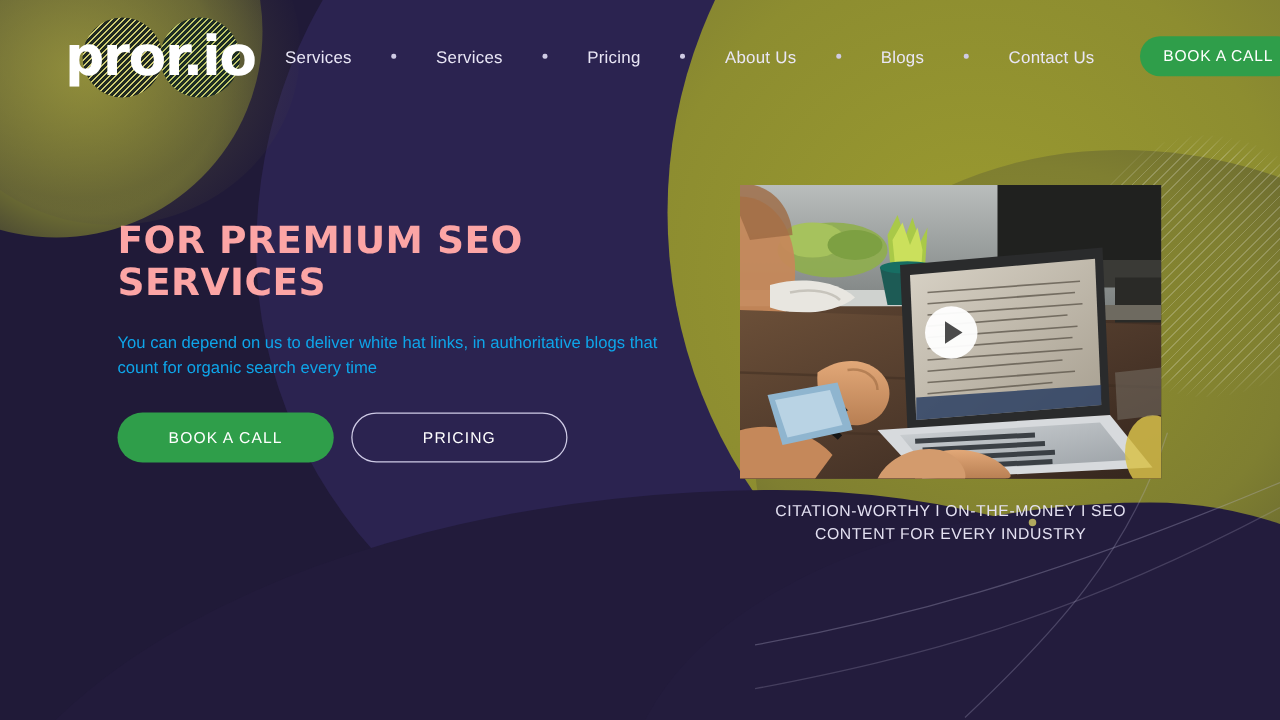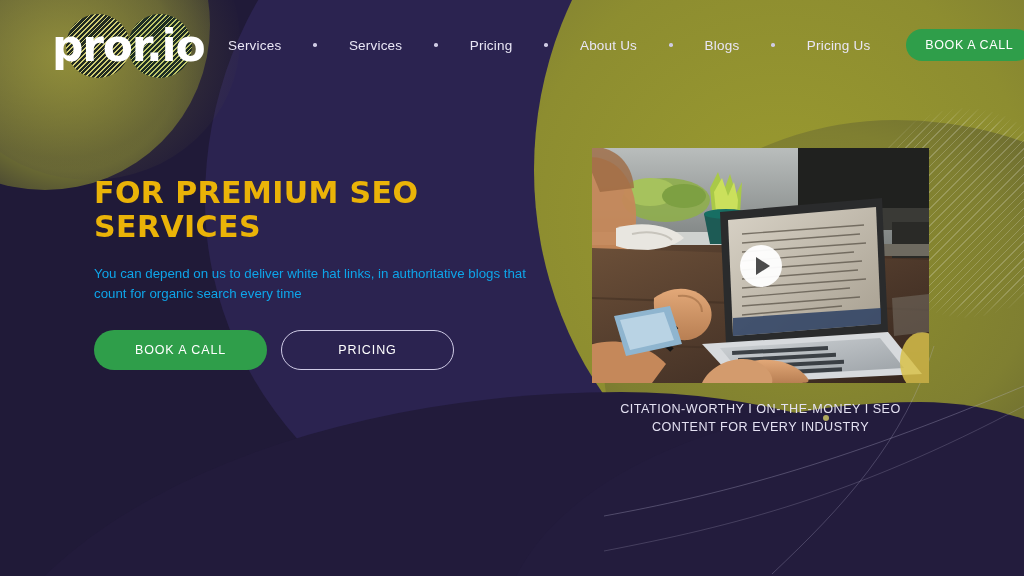--- a/index.html
+++ b/index.html
@@ -148,21 +148,21 @@
 
   
   .hero-left {
     position:absolute; left:94px; top:176px; width:470px; z-index:10;
   }
   .eyebrow {
     color:#d8d4ec; font-size:14.5px; letter-spacing:2.1px;
     text-transform:uppercase; margin-bottom:20px;
   }
   .headline {
-    color:#eab308; font-size:30px; font-weight:700;
+    color:#fca5a5; font-size:30px; font-weight:700;
     letter-spacing:0.4px; line-height:34px; margin-bottom:20px;
     text-transform:uppercase;
     font-family:"DejaVu Sans", sans-serif;
   }
   .subcopy {
     color:#0ea5e9; font-size:13.3px; line-height:20px; width:455px;
     margin-bottom:26px;
   }
   .cta-row { display:flex; align-items:center; gap:14px; }
   .btn-primary {
@@ -246,21 +246,21 @@
       <a class="nav-link" href="#">Services</a>
       <span class="nav-sep"></span>
       <a class="nav-link" href="#">Services</a>
       <span class="nav-sep"></span>
       <a class="nav-link" href="#">Pricing</a>
       <span class="nav-sep"></span>
       <a class="nav-link" href="#">About Us</a>
       <span class="nav-sep"></span>
       <a class="nav-link" href="#">Blogs</a>
       <span class="nav-sep"></span>
-      <a class="nav-link" href="#">Pricing Us</a>
+      <a class="nav-link" href="#">Contact Us</a>
 
       <button class="btn-nav-cta">BOOK A CALL</button>
     </nav>
   </div>
 
   <div class="hero-left">
     <h1 class="headline">FOR PREMIUM SEO SERVICES</h1>
     <p class="subcopy">You can depend on us to deliver white hat links, in authoritative blogs that count for organic search every time</p>
 
     <div class="cta-row">

